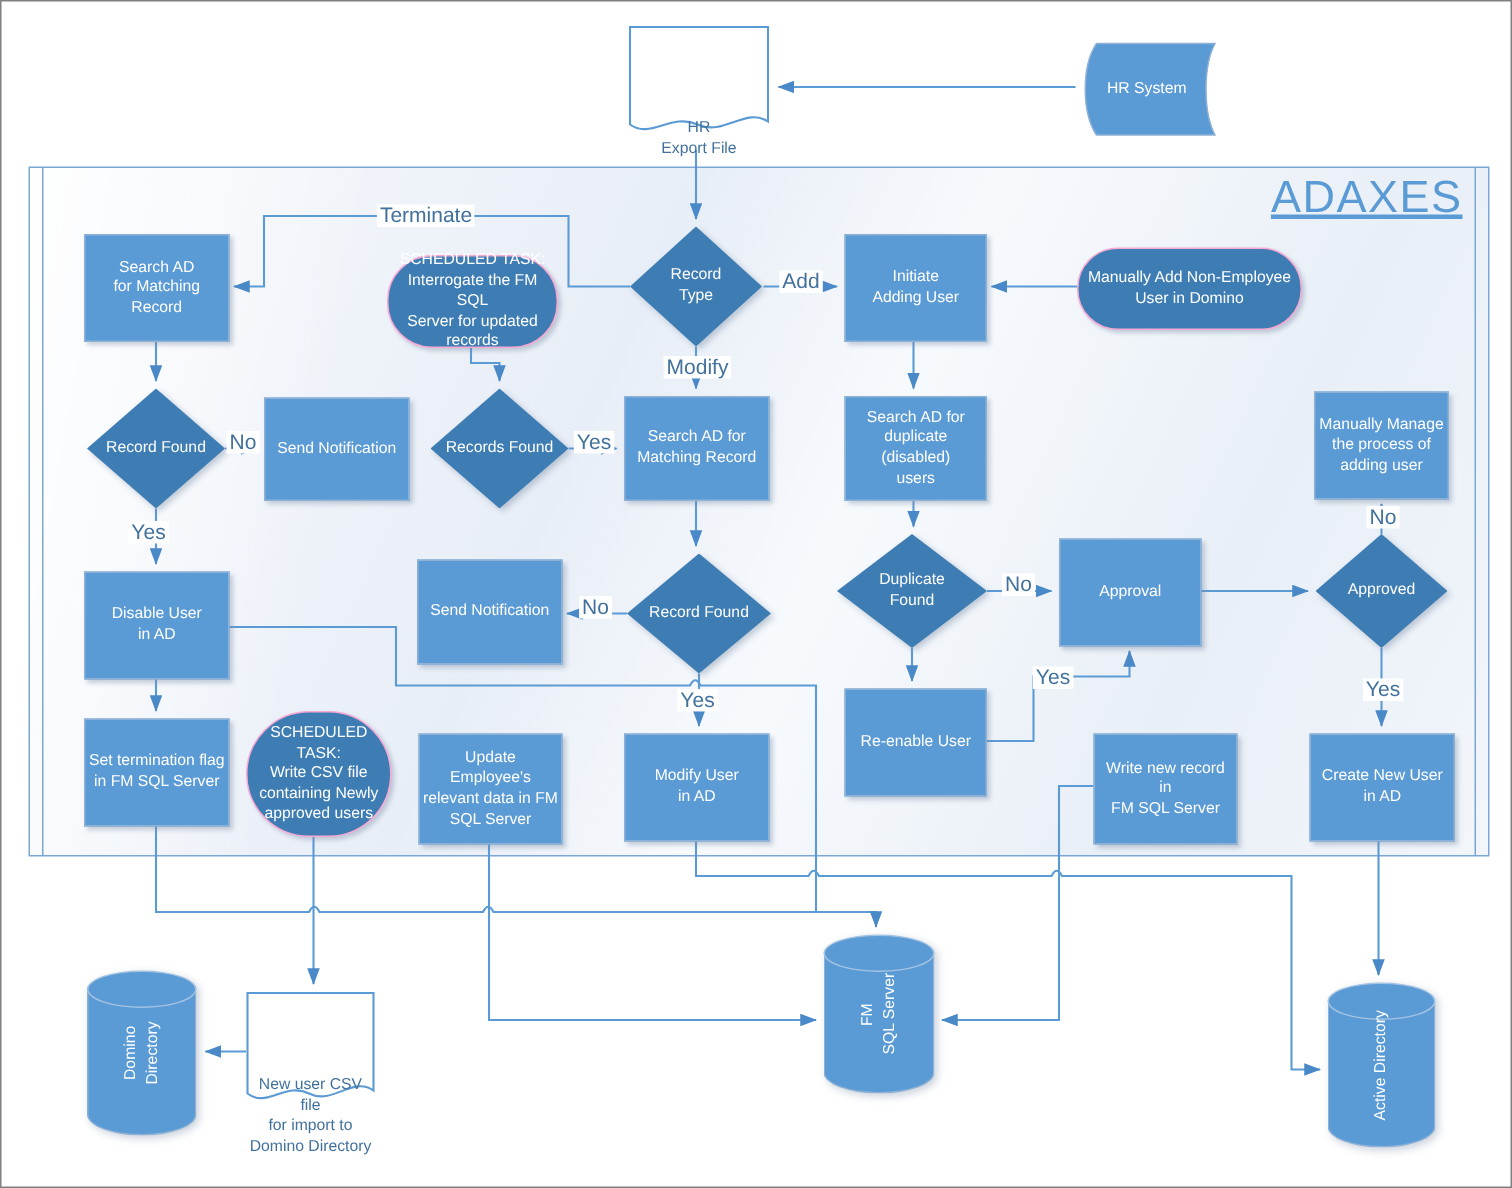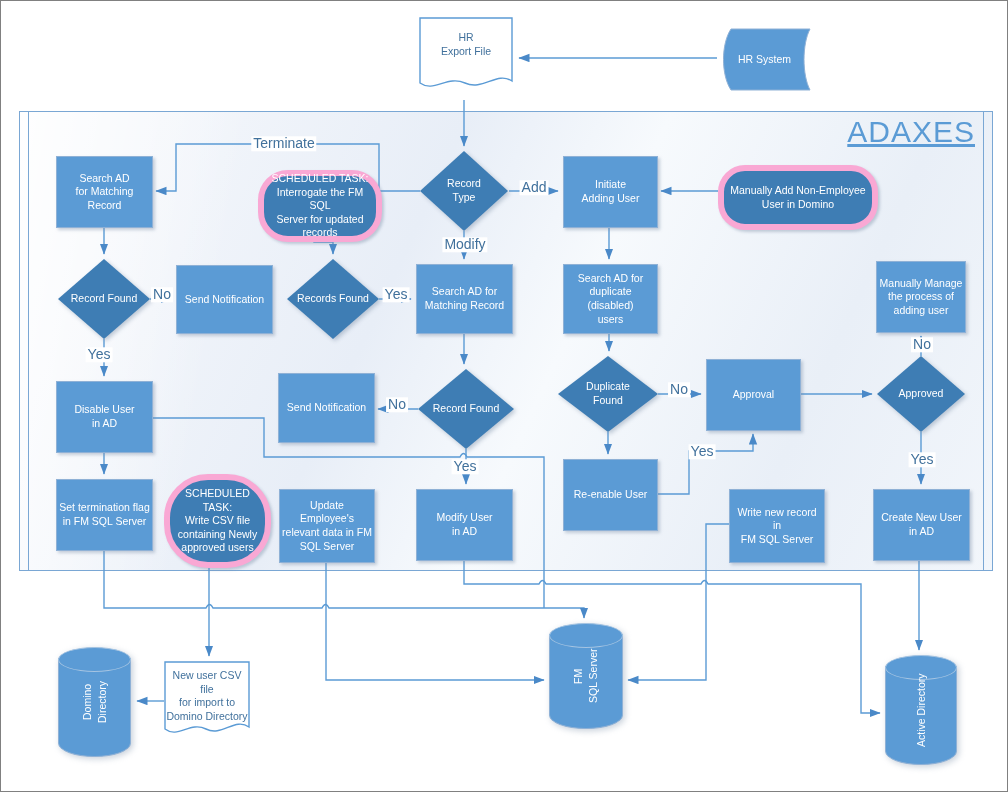--- a/index.html
+++ b/index.html
@@ -30,27 +30,27 @@
     position:absolute;inset:0;display:flex;align-items:center;justify-content:center;
     text-align:center;white-space:pre-line;font-size:10.5px;line-height:1.3;
     color:#ffffff;padding:2px;pointer-events:none;
   }
   .node{position:absolute;}
   .proc{
     background:#5b9bd5;border:1px solid #8fb1d6;
     box-shadow:2px 2px 3px rgba(120,140,165,.4);
   }
   .stadium{
-    background:#3e7db4;border:6px solid #f9a8d4;
+    background:#3e7db4;border:1px solid #f9a8d4;
     box-shadow:2px 2px 3px rgba(120,140,165,.4);
   }
   .diamond{filter:drop-shadow(2px 2px 2px rgba(120,140,165,.45));}
   .dshape{position:absolute;inset:0;background:#3e7db4;
     clip-path:polygon(50% 0,100% 50%,50% 100%,0 50%);}
-  .doc .lbl,.whitetxt{color:#41719c;}
+  .doc .lbl,.whitetxt{color:#41719c;margin-top:48px;}
   .doc svg{position:absolute;inset:0;}
   .doc .lbl{align-items:flex-start;padding-top:14px;}
   .stored svg{position:absolute;inset:0;}
   
   .cylinder{position:absolute;filter:drop-shadow(2px 2px 3px rgba(120,140,165,.4));}
   .cyl-body{position:absolute;left:0;right:0;top:11px;bottom:0;background:#5b9bd5;
     border:1px solid #8fb1d6;border-top:none;
     border-radius:0 0 50% 50% / 0 0 14px 14px;}
   .cyl-top{position:absolute;left:0;right:0;top:0;height:23px;background:#5b9bd5;
     border:1px solid #a5c4e2;border-radius:50%;}

